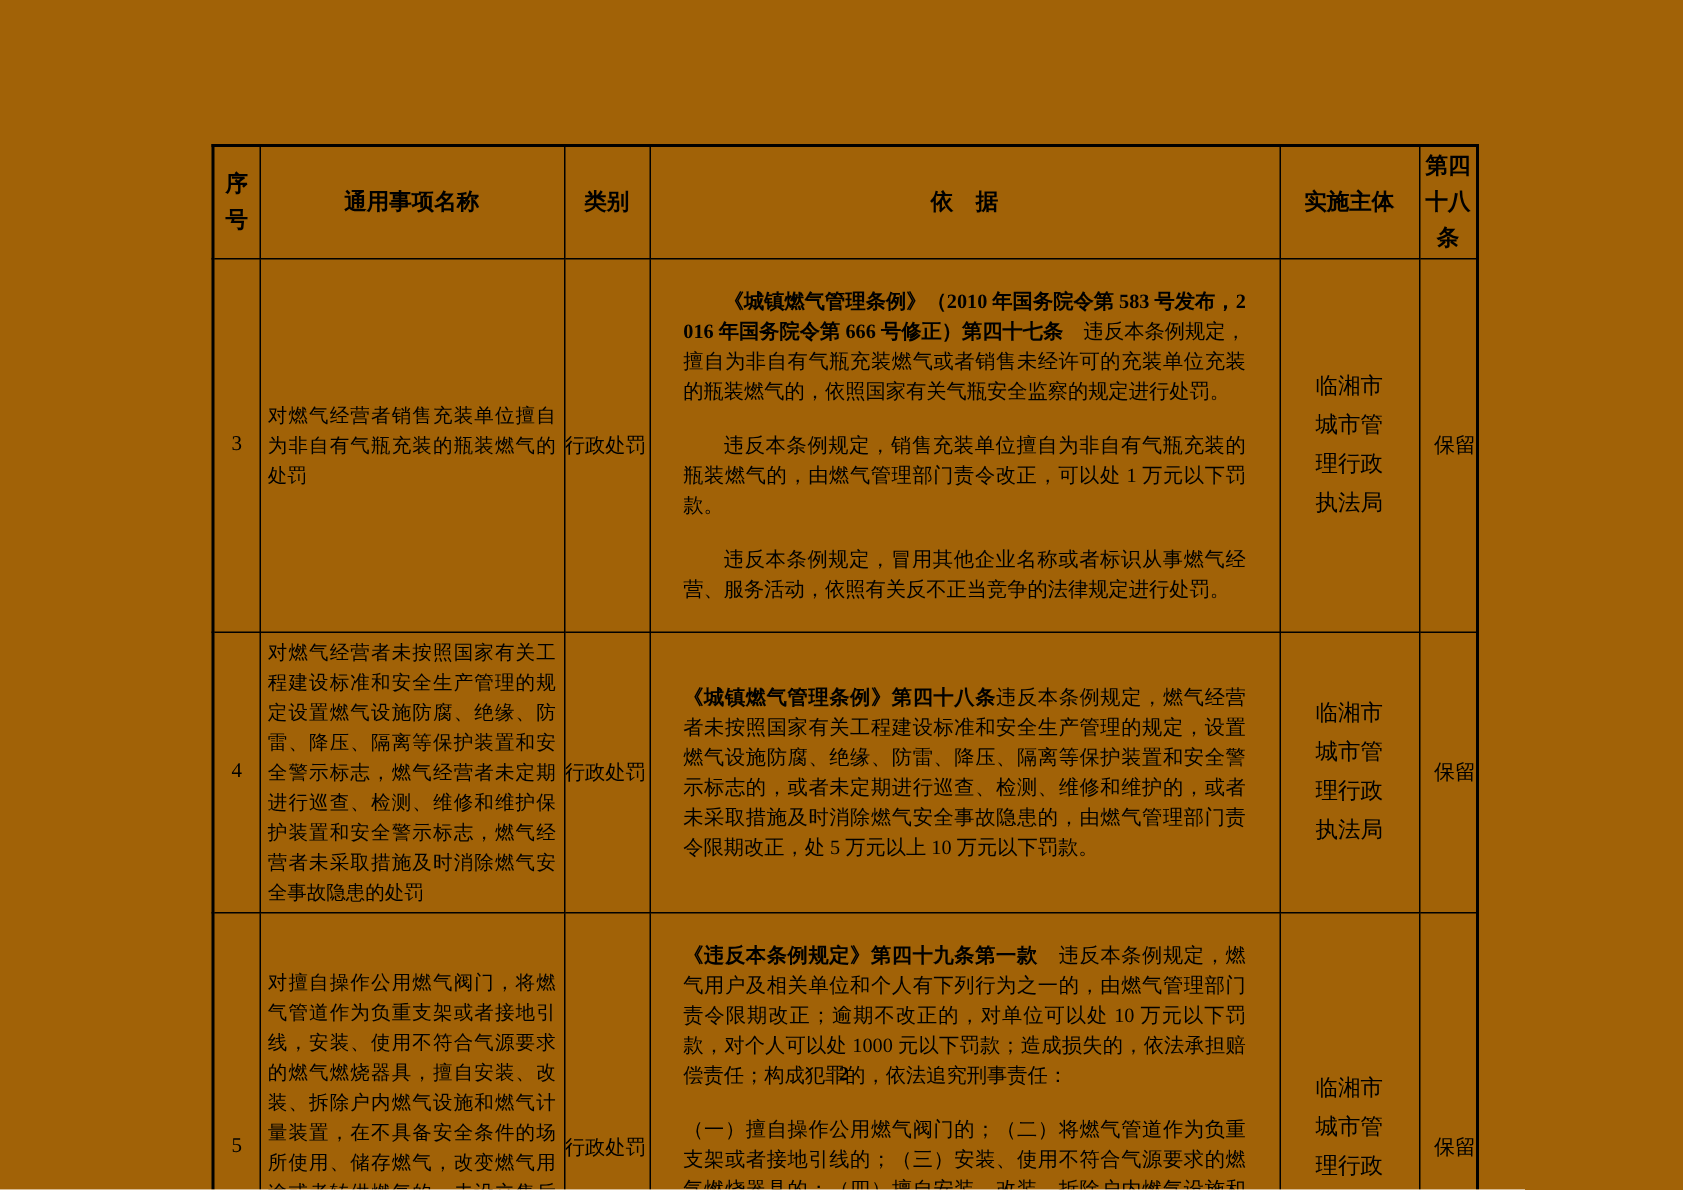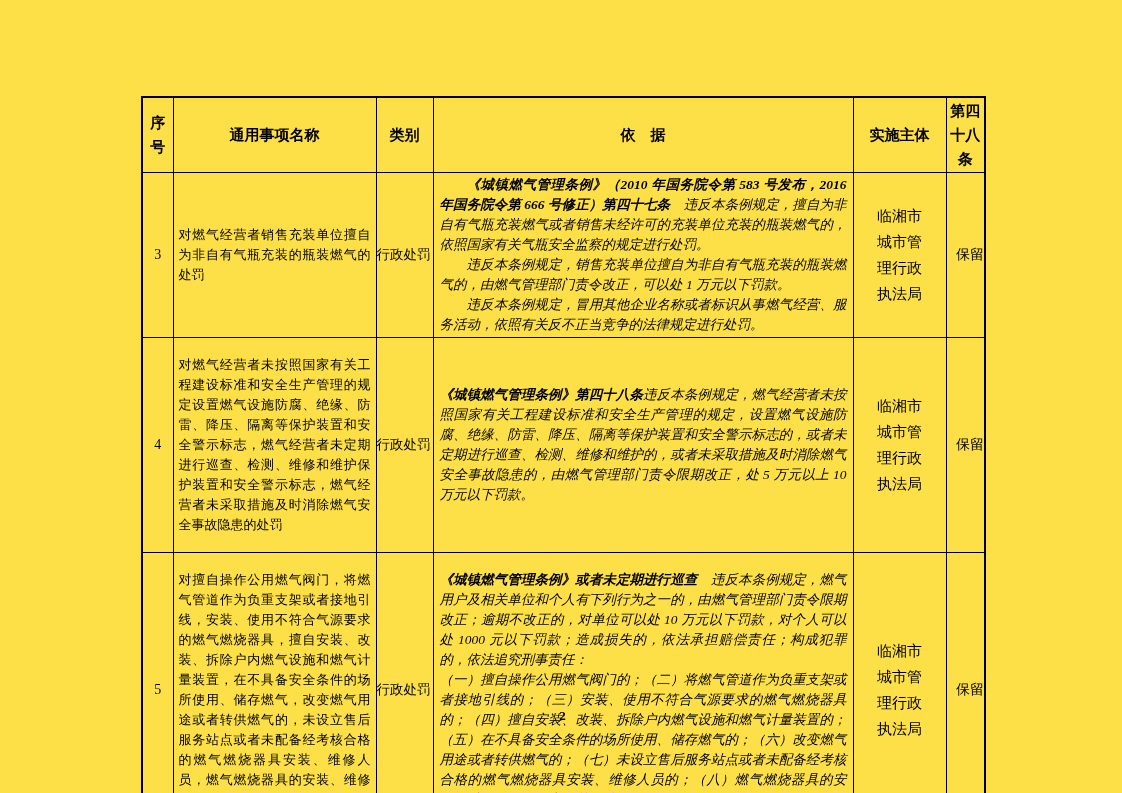--- a/index.html
+++ b/index.html
@@ -2,21 +2,21 @@
 <html><head>
 <meta charset="utf-8">
 <style>
   * { margin: 0; padding: 0; box-sizing: border-box; }
   html, body {
     width: 1122px; height: 793px;
     background: #ffffff;
     font-family: "Liberation Serif", "DejaVu Serif", serif;
     color: #000;
   }
-  .page { position: relative; width: 1122px; height: 793px; background: #fde047; overflow: hidden; }
+  .page { position: relative; width: 1122px; height: 793px; background: #a16207; overflow: hidden; }
 
   table.doc-table {
     position: absolute;
     left: 141px; top: 96px;
     width: 843px;
     border-collapse: collapse;
     table-layout: fixed;
     border: 2px solid #000;
   }
   .doc-table th, .doc-table td {
@@ -32,24 +32,24 @@
 
   .doc-table th {
     font-weight: bold;
     font-size: 15px;
     line-height: 24px;
     text-align: center;
     padding: 1px 2px;
   }
 
   td.cell-serial  { text-align: center; font-size: 14px; }
-  td.cell-name    { font-size: 13px; line-height: 20px; padding: 17px 5px; text-align: justify; }
+  td.cell-name    { font-size: 13px; line-height: 20px; padding: 3px 5px; text-align: justify; }
   td.cell-category{ text-align: left; font-size: 13.5px; }
   td.cell-basis   { font-size: 13.5px; line-height: 20px; padding: 2px 6px; text-align: justify; }
-  td.cell-basis p { margin: 0; font-style: italic; }
+  td.cell-basis p { margin: 16px; }
   td.cell-basis p.indent { text-indent: 2em; }
   td.cell-basis b { font-weight: bold; }
   td.cell-authority { text-align: center; font-size: 15px; line-height: 26px; padding: 0 21px; }
   td.cell-opinion { text-align: right; font-size: 14px; }
 
   .page-number {
     position: absolute;
     left: 141px; top: 708px;
     width: 843px;
     text-align: center;
@@ -102,21 +102,21 @@
             <p><b>《城镇燃气管理条例》第四十八条</b><span>违反本条例规定，燃气经营者未按照国家有关工程建设标准和安全生产管理的规定，设置燃气设施防腐、绝缘、防雷、降压、隔离等保护装置和安全警示标志的，或者未定期进行巡查、检测、维修和维护的，或者未采取措施及时消除燃气安全事故隐患的，由燃气管理部门责令限期改正，处 5 万元以上 10 万元以下罚款。</span></p>
           </td>
           <td class="cell-authority">临湘市城市管理行政执法局</td>
           <td class="cell-opinion">保留</td>
         </tr>
         <tr>
           <td class="cell-serial">5</td>
           <td class="cell-name">对擅自操作公用燃气阀门，将燃气管道作为负重支架或者接地引线，安装、使用不符合气源要求的燃气燃烧器具，擅自安装、改装、拆除户内燃气设施和燃气计量装置，在不具备安全条件的场所使用、储存燃气，改变燃气用途或者转供燃气的，未设立售后服务站点或者未配备经考核合格的燃气燃烧器具安装、维修人员，燃气燃烧器具的安装、维修不符合国家有关标准的处罚</td>
           <td class="cell-category">行政处罚</td>
           <td class="cell-basis">
-            <p><b>《城镇燃气管理条例》或者未定期进行巡查</b><span>　违反本条例规定，燃气用户及相关单位和个人有下列行为之一的，由燃气管理部门责令限期改正；逾期不改正的，对单位可以处 10 万元以下罚款，对个人可以处 1000 元以下罚款；造成损失的，依法承担赔偿责任；构成犯罪的，依法追究刑事责任：</span></p>
+            <p><b>《违反本条例规定》第四十九条第一款</b><span>　违反本条例规定，燃气用户及相关单位和个人有下列行为之一的，由燃气管理部门责令限期改正；逾期不改正的，对单位可以处 10 万元以下罚款，对个人可以处 1000 元以下罚款；造成损失的，依法承担赔偿责任；构成犯罪的，依法追究刑事责任：</span></p>
             <p><span>（一）擅自操作公用燃气阀门的；（二）将燃气管道作为负重支架或者接地引线的；（三）安装、使用不符合气源要求的燃气燃烧器具的；（四）擅自安装、改装、拆除户内燃气设施和燃气计量装置的；（五）在不具备安全条件的场所使用、储存燃气的；（六）改变燃气用途或者转供燃气的；（七）未设立售后服务站点或者未配备经考核合格的燃气燃烧器具安装、维修人员的；（八）燃气燃烧器具的安装、维修不符合国家有关标准的。</span></p>
           </td>
           <td class="cell-authority">临湘市城市管理行政执法局</td>
           <td class="cell-opinion">保留</td>
         </tr>
       </tbody>
   </table>
 
   <div class="page-number">2</div>
 

